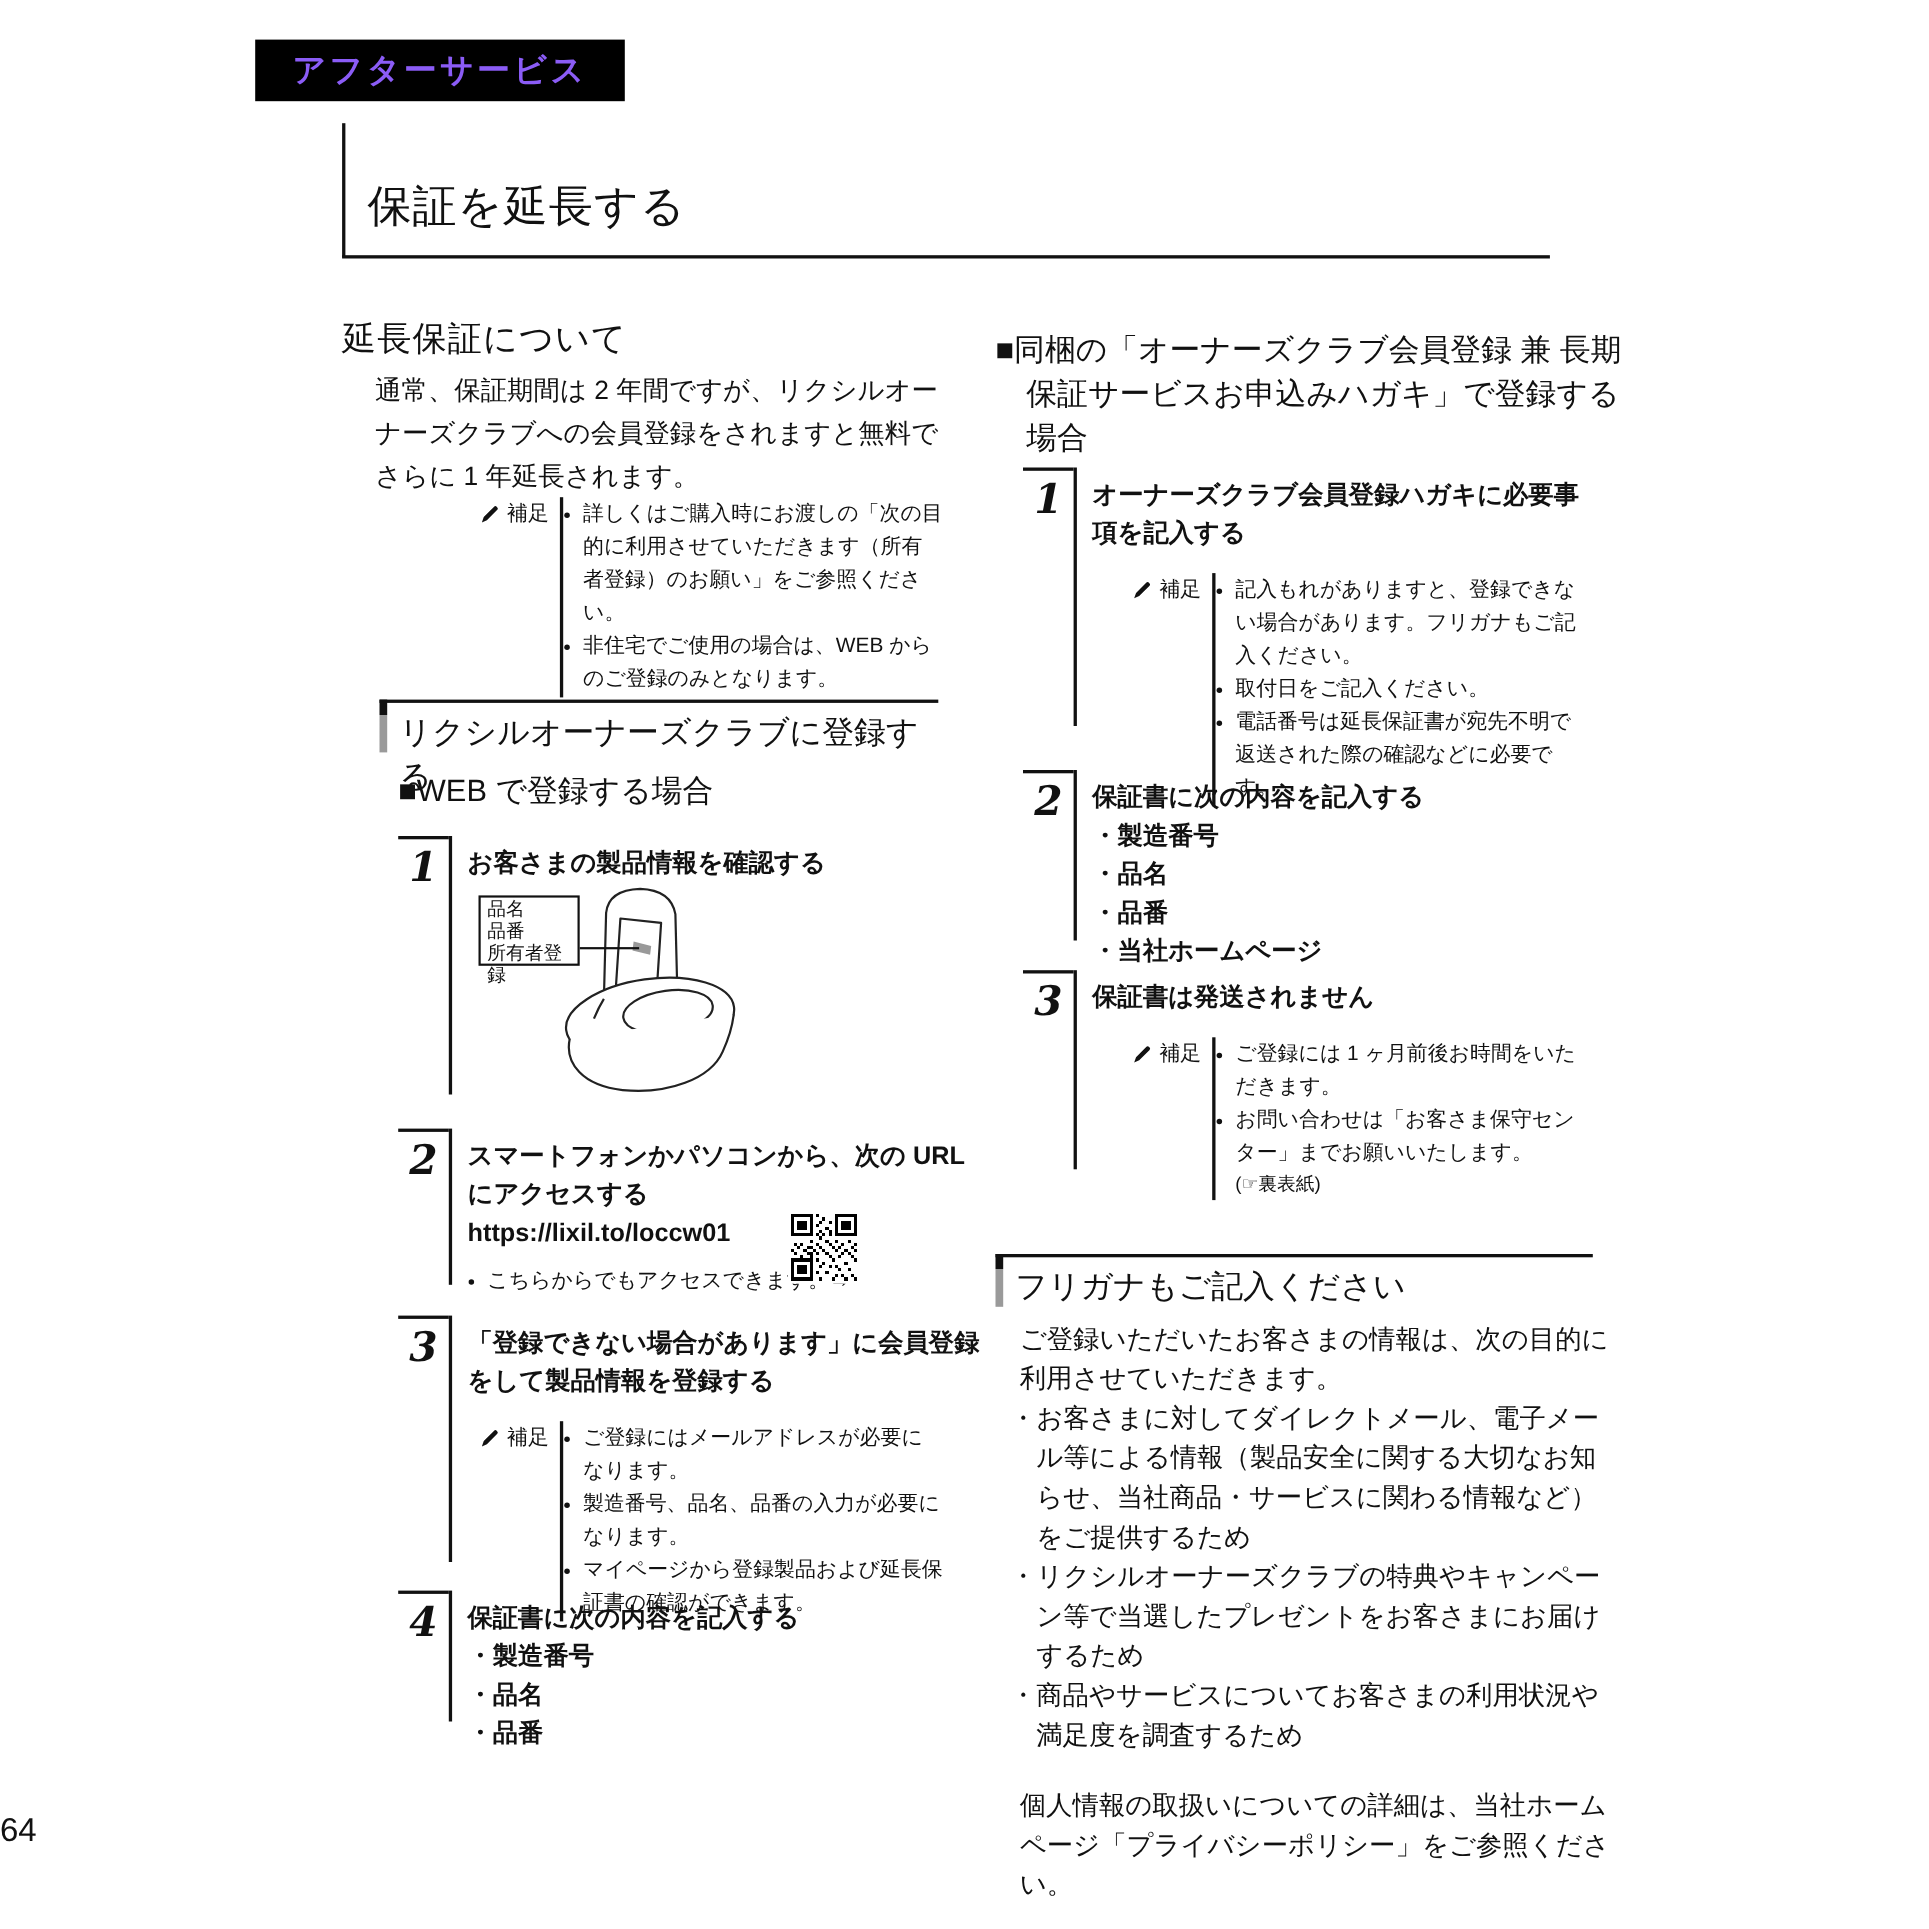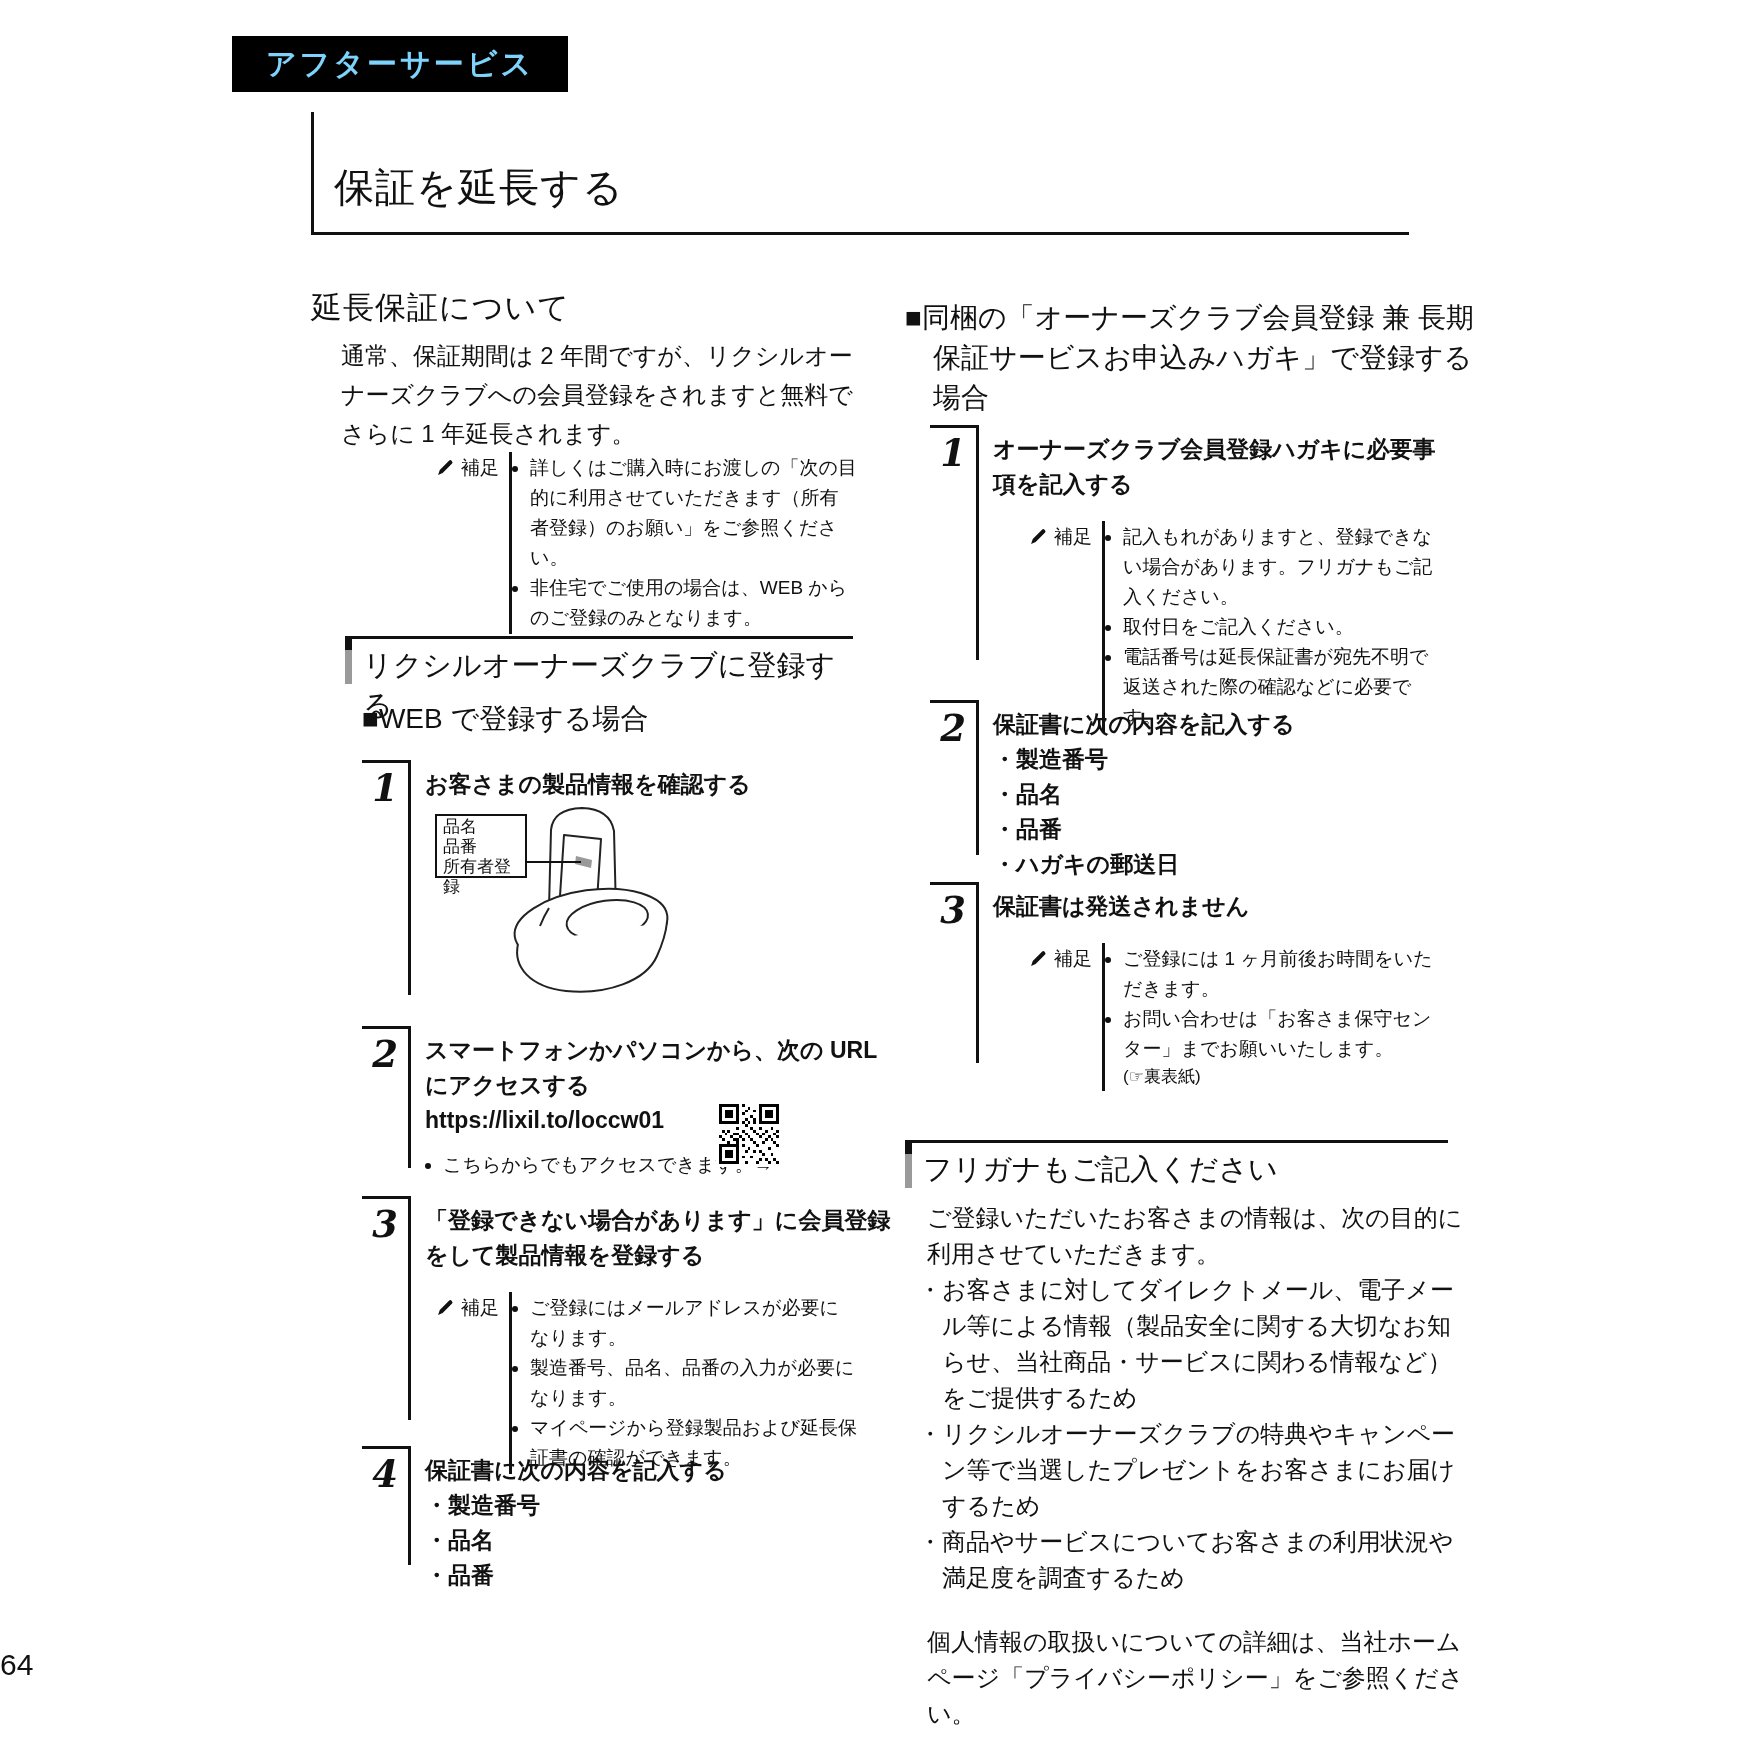--- a/index.html
+++ b/index.html
@@ -7,21 +7,21 @@
     position:relative;
     width:1754px;height:1754px;
     background:#ffffff;
     font-family:"Liberation Sans","DejaVu Sans",sans-serif;
     color:#111111;
     overflow:hidden;
   }
   
   .banner{
     position:absolute;left:232px;top:36px;width:336px;height:56px;
-    background:#000;color:#7dd3fc;
+    background:#000;color:#8b5cf6;
     display:flex;align-items:center;justify-content:center;
     font-size:30px;font-weight:700;letter-spacing:3px;
   }
   .title-vline{position:absolute;left:311px;top:112px;width:3px;height:122px;background:#111;}
   .title-hrule{position:absolute;left:311px;top:232px;width:1098px;height:3px;background:#111;}
   .page-title{position:absolute;left:334px;top:160px;font-size:40px;font-weight:500;letter-spacing:1px;}
   
   .h2{position:absolute;font-size:31px;font-weight:500;letter-spacing:1px;}
   .sub-h{position:absolute;font-size:28px;font-weight:400;}
   .sec-head{position:absolute;}
@@ -243,21 +243,21 @@
 
   <div class="step" style="left:930px;top:700px;">
     <div class="step-rule"></div>
     <div class="step-vline" style="height:155px;"></div>
     <div class="step-num">2</div>
     <div class="step-content" style="width:448px;">
       <div class="step-title">保証書に次の内容を記入する</div>
       <div class="step-item">・製造番号</div>
       <div class="step-item">・品名</div>
       <div class="step-item">・品番</div>
-      <div class="step-item">・ハガキの郵送日</div>
+      <div class="step-item">・当社ホームページ</div>
     </div>
   </div>
 
   <div class="step" style="left:930px;top:882px;">
     <div class="step-rule"></div>
     <div class="step-vline" style="height:181px;"></div>
     <div class="step-num">3</div>
     <div class="step-content" style="width:448px;">
       <div class="step-title">保証書は発送されません</div>
       <div class="note step-note" style="margin-left:37px;width:412px;">

